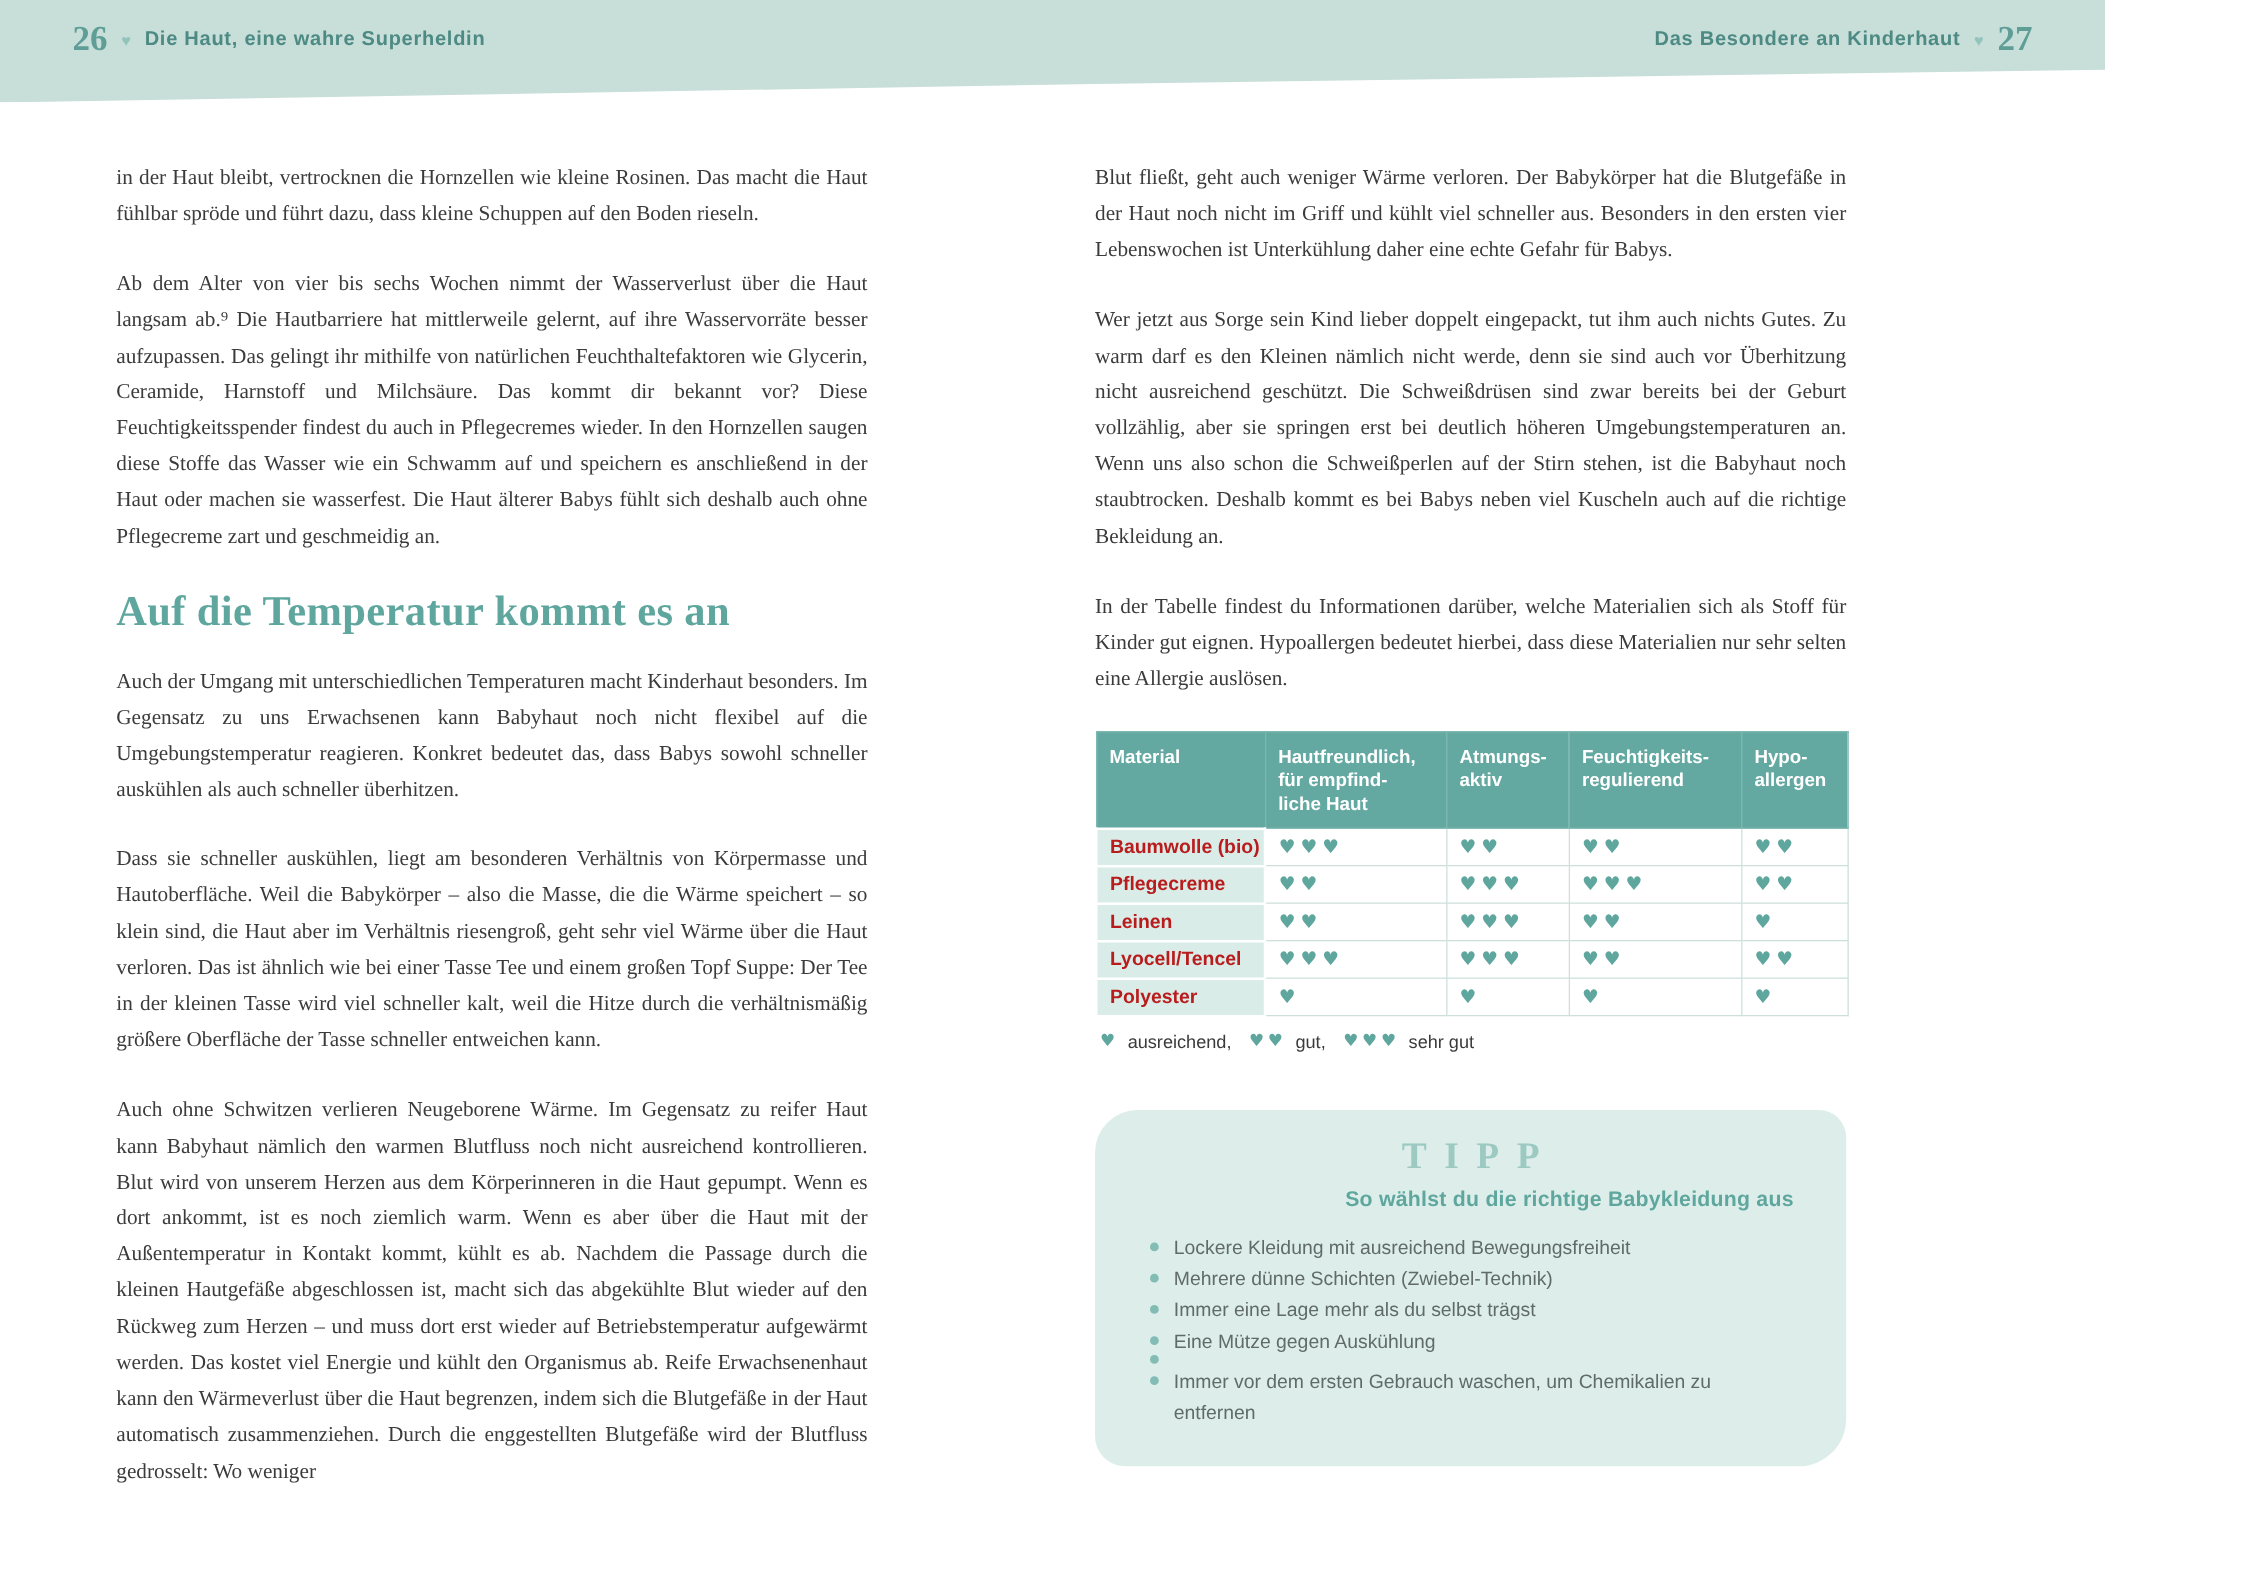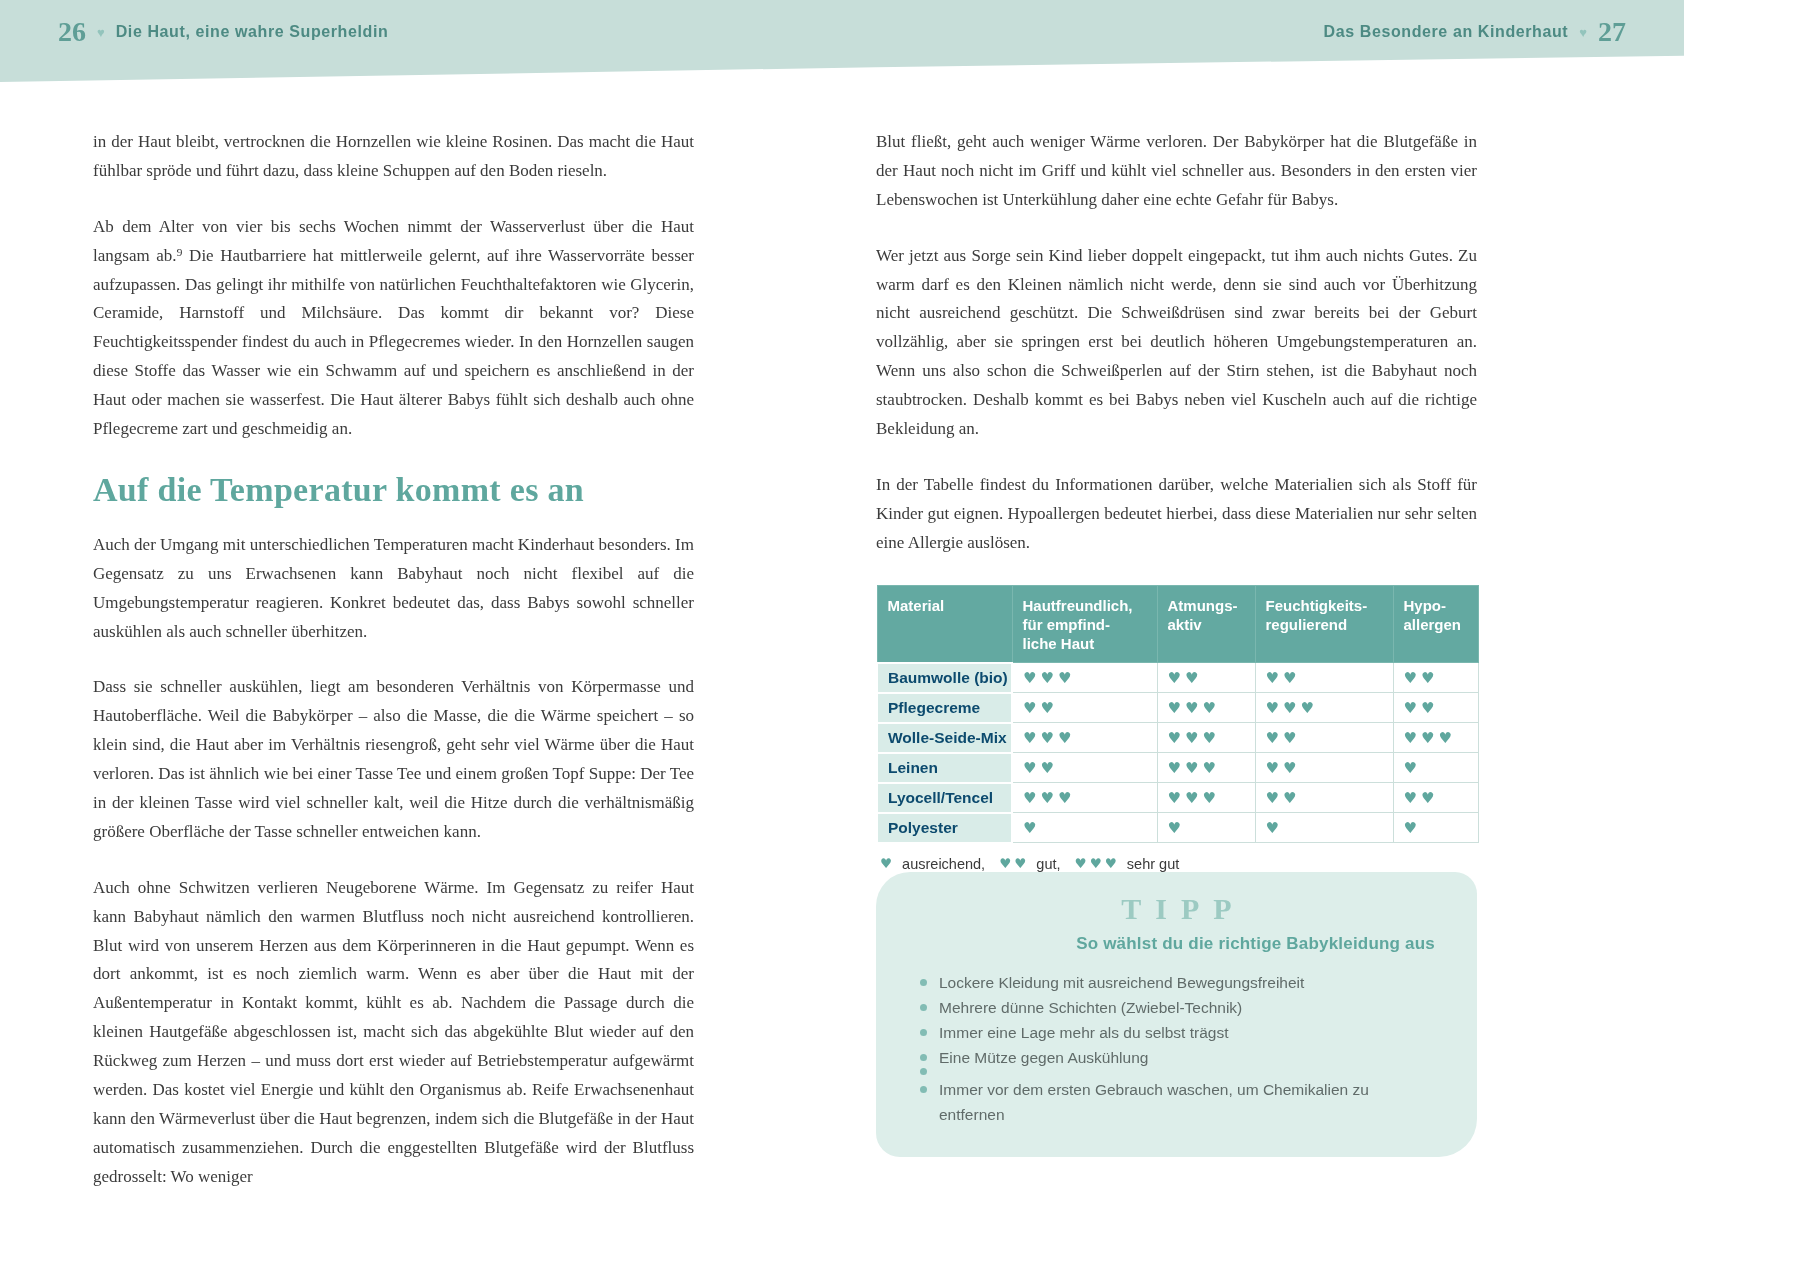--- a/index.html
+++ b/index.html
@@ -51,21 +51,21 @@
   table.material-table{
     width:601px;border-collapse:collapse;table-layout:fixed;
     font-family:"Liberation Sans",sans-serif;margin-top:2px;
   }
   table.material-table thead th{
     background:var(--table-header-teal);color:#ffffff;text-align:left;
     font-size:15px;font-weight:700;line-height:1.28;padding:10px 10px 9px 10px;
     vertical-align:top;white-space:pre-line;border:1px solid #7ab7af;
   }
   table.material-table tbody th{
-    background:var(--table-row-mint);color:#0c4a6e;font-size:15.5px;
+    background:var(--table-row-mint);color:#b91c1c;font-size:15.5px;
     font-weight:700;text-align:left;padding:5px 10px;border:2px solid #ffffff;
     white-space:nowrap;
   }
   table.material-table tbody td{
     background:#ffffff;border:1px solid #ccdfdb;padding:5px 10px;
     vertical-align:middle;
   }
   .hearts{
     color:var(--accent-teal);font-size:15px;letter-spacing:4px;line-height:1;
     font-family:"DejaVu Sans",sans-serif;
@@ -74,21 +74,21 @@
   col.c-breath{width:98px;} col.c-moist{width:138px;} col.c-hypo{width:85px;}
   
   .legend{
     margin-top:12px;font-family:"Liberation Sans",sans-serif;font-size:14.5px;
     color:#3a3a3a;display:flex;align-items:center;gap:14px;padding-left:4px;
   }
   .legend-item{display:flex;align-items:center;gap:7px;}
   .legend .hearts{font-size:13.5px;letter-spacing:3px;}
   
   .tip-box{
-    background:var(--tip-bg);
+    margin-top:46px;background:var(--tip-bg);
     border-radius:34px 22px 38px 24px;padding:18px 42px 30px 42px;
     box-sizing:border-box;width:601px;
   }
   .tip-title{
     text-align:center;font-family:"Liberation Serif",serif;font-size:30px;
     font-weight:700;color:var(--tip-title);letter-spacing:14px;
     text-indent:14px;margin:2px 0 8px 0;
   }
   .tip-subtitle{
     text-align:right;font-family:"Liberation Sans",sans-serif;font-size:17px;
@@ -167,27 +167,20 @@
             <td><span class="hearts">♥♥</span></td>
           </tr>
           <tr>
             <th>Pflegecreme</th>
             <td><span class="hearts">♥♥</span></td>
             <td><span class="hearts">♥♥♥</span></td>
             <td><span class="hearts">♥♥♥</span></td>
             <td><span class="hearts">♥♥</span></td>
           </tr>
           <tr>
-            <th>Wolle-Seide-Mix</th>
-            <td><span class="hearts">♥♥♥</span></td>
-            <td><span class="hearts">♥♥♥</span></td>
-            <td><span class="hearts">♥♥</span></td>
-            <td><span class="hearts">♥♥♥</span></td>
-          </tr>
-          <tr>
             <th>Leinen</th>
             <td><span class="hearts">♥♥</span></td>
             <td><span class="hearts">♥♥♥</span></td>
             <td><span class="hearts">♥♥</span></td>
             <td><span class="hearts">♥</span></td>
           </tr>
           <tr>
             <th>Lyocell/Tencel</th>
             <td><span class="hearts">♥♥♥</span></td>
             <td><span class="hearts">♥♥♥</span></td>

